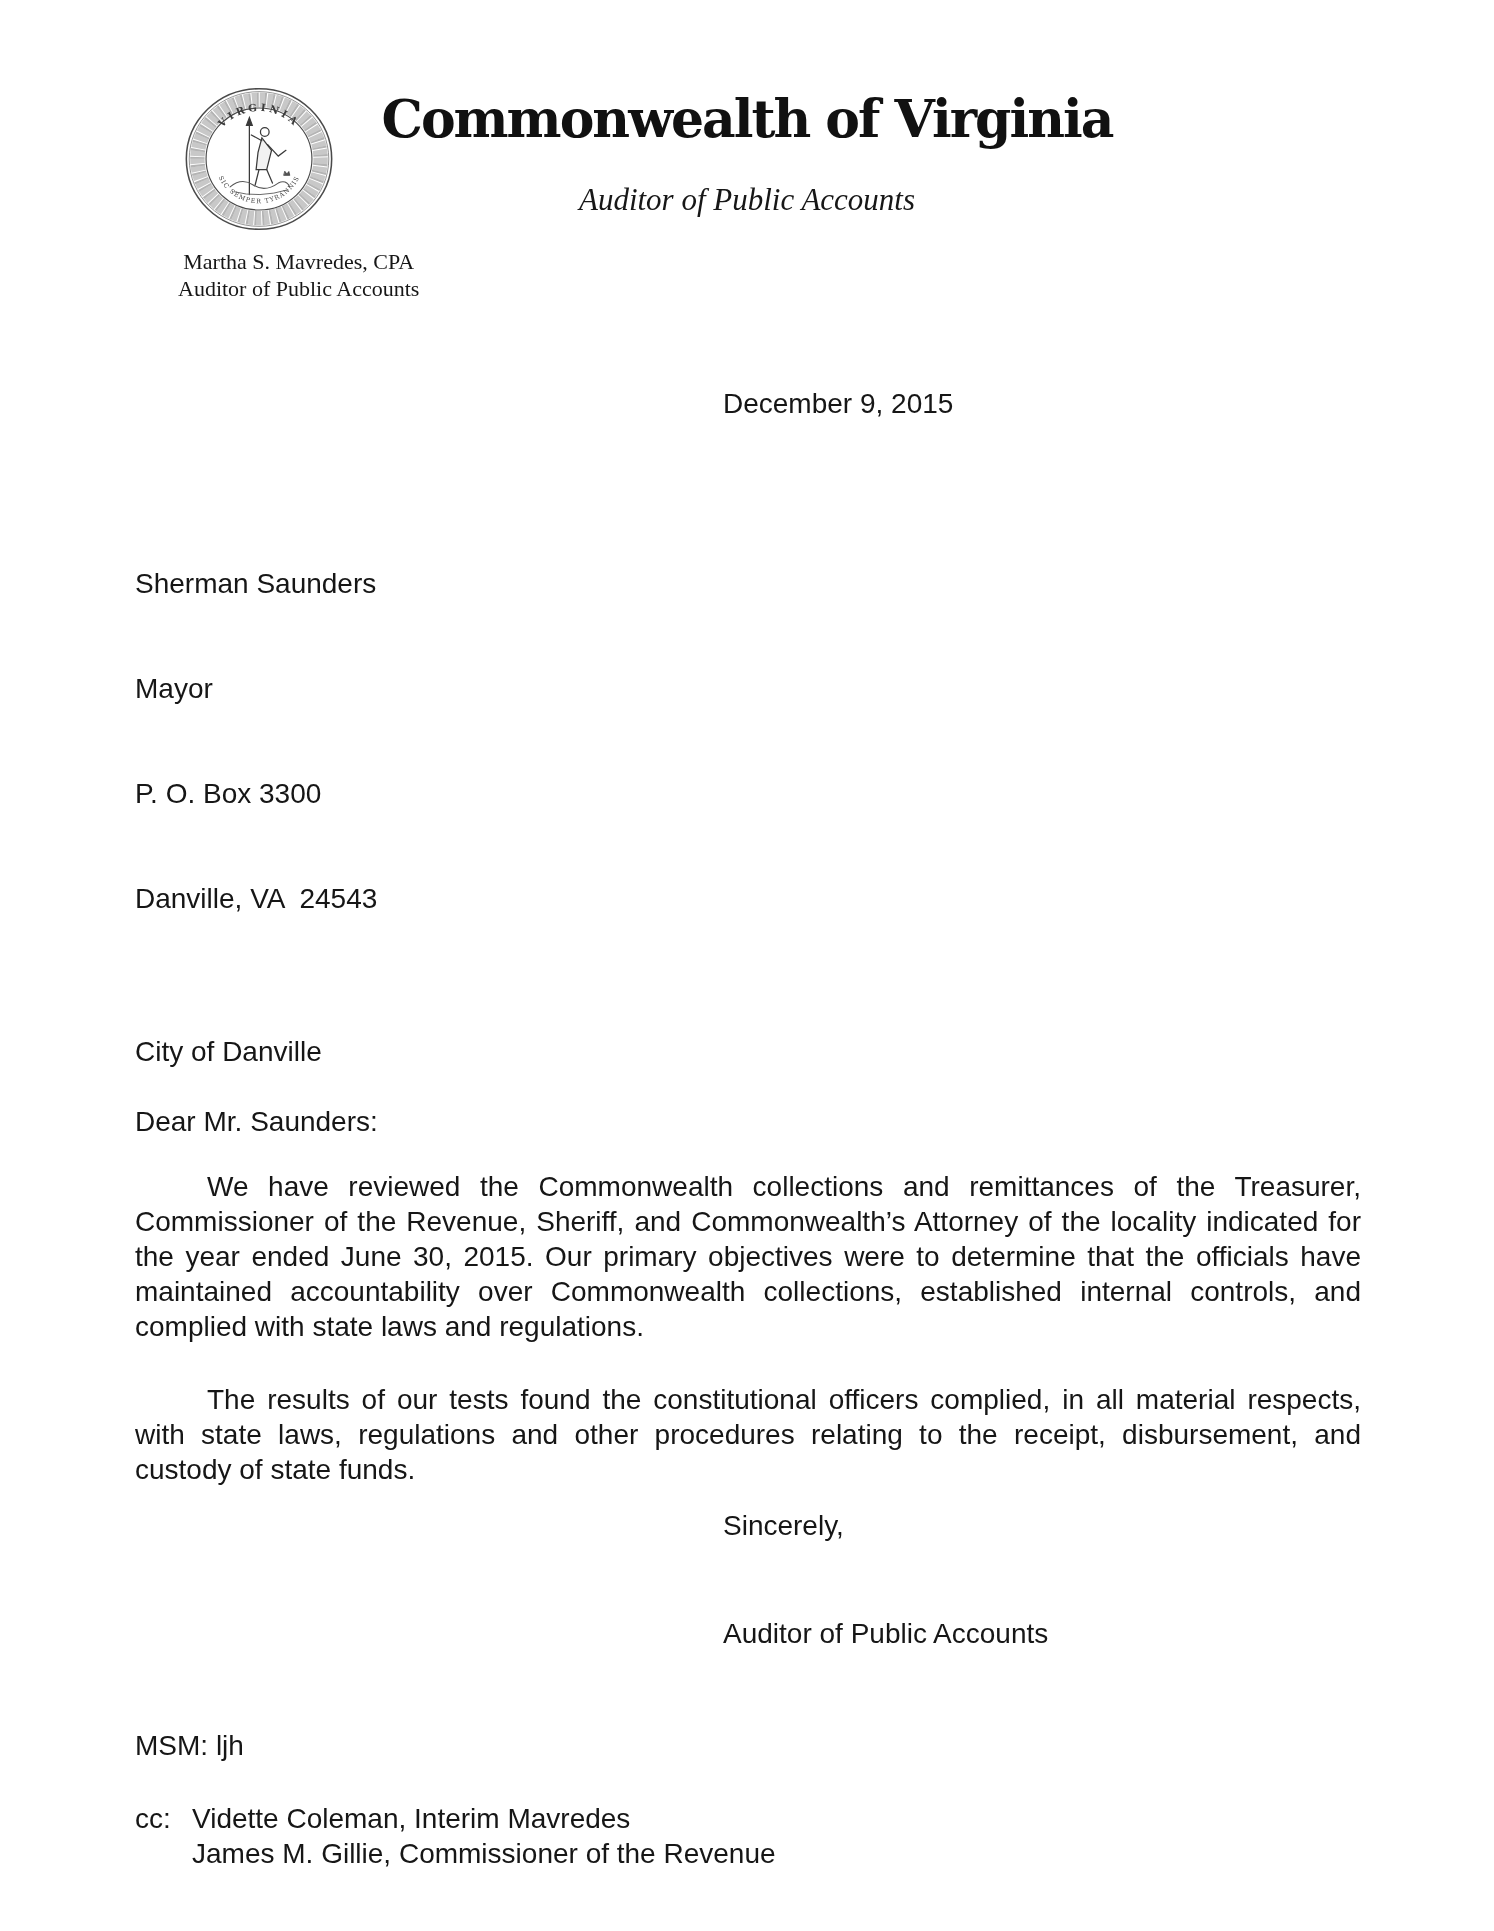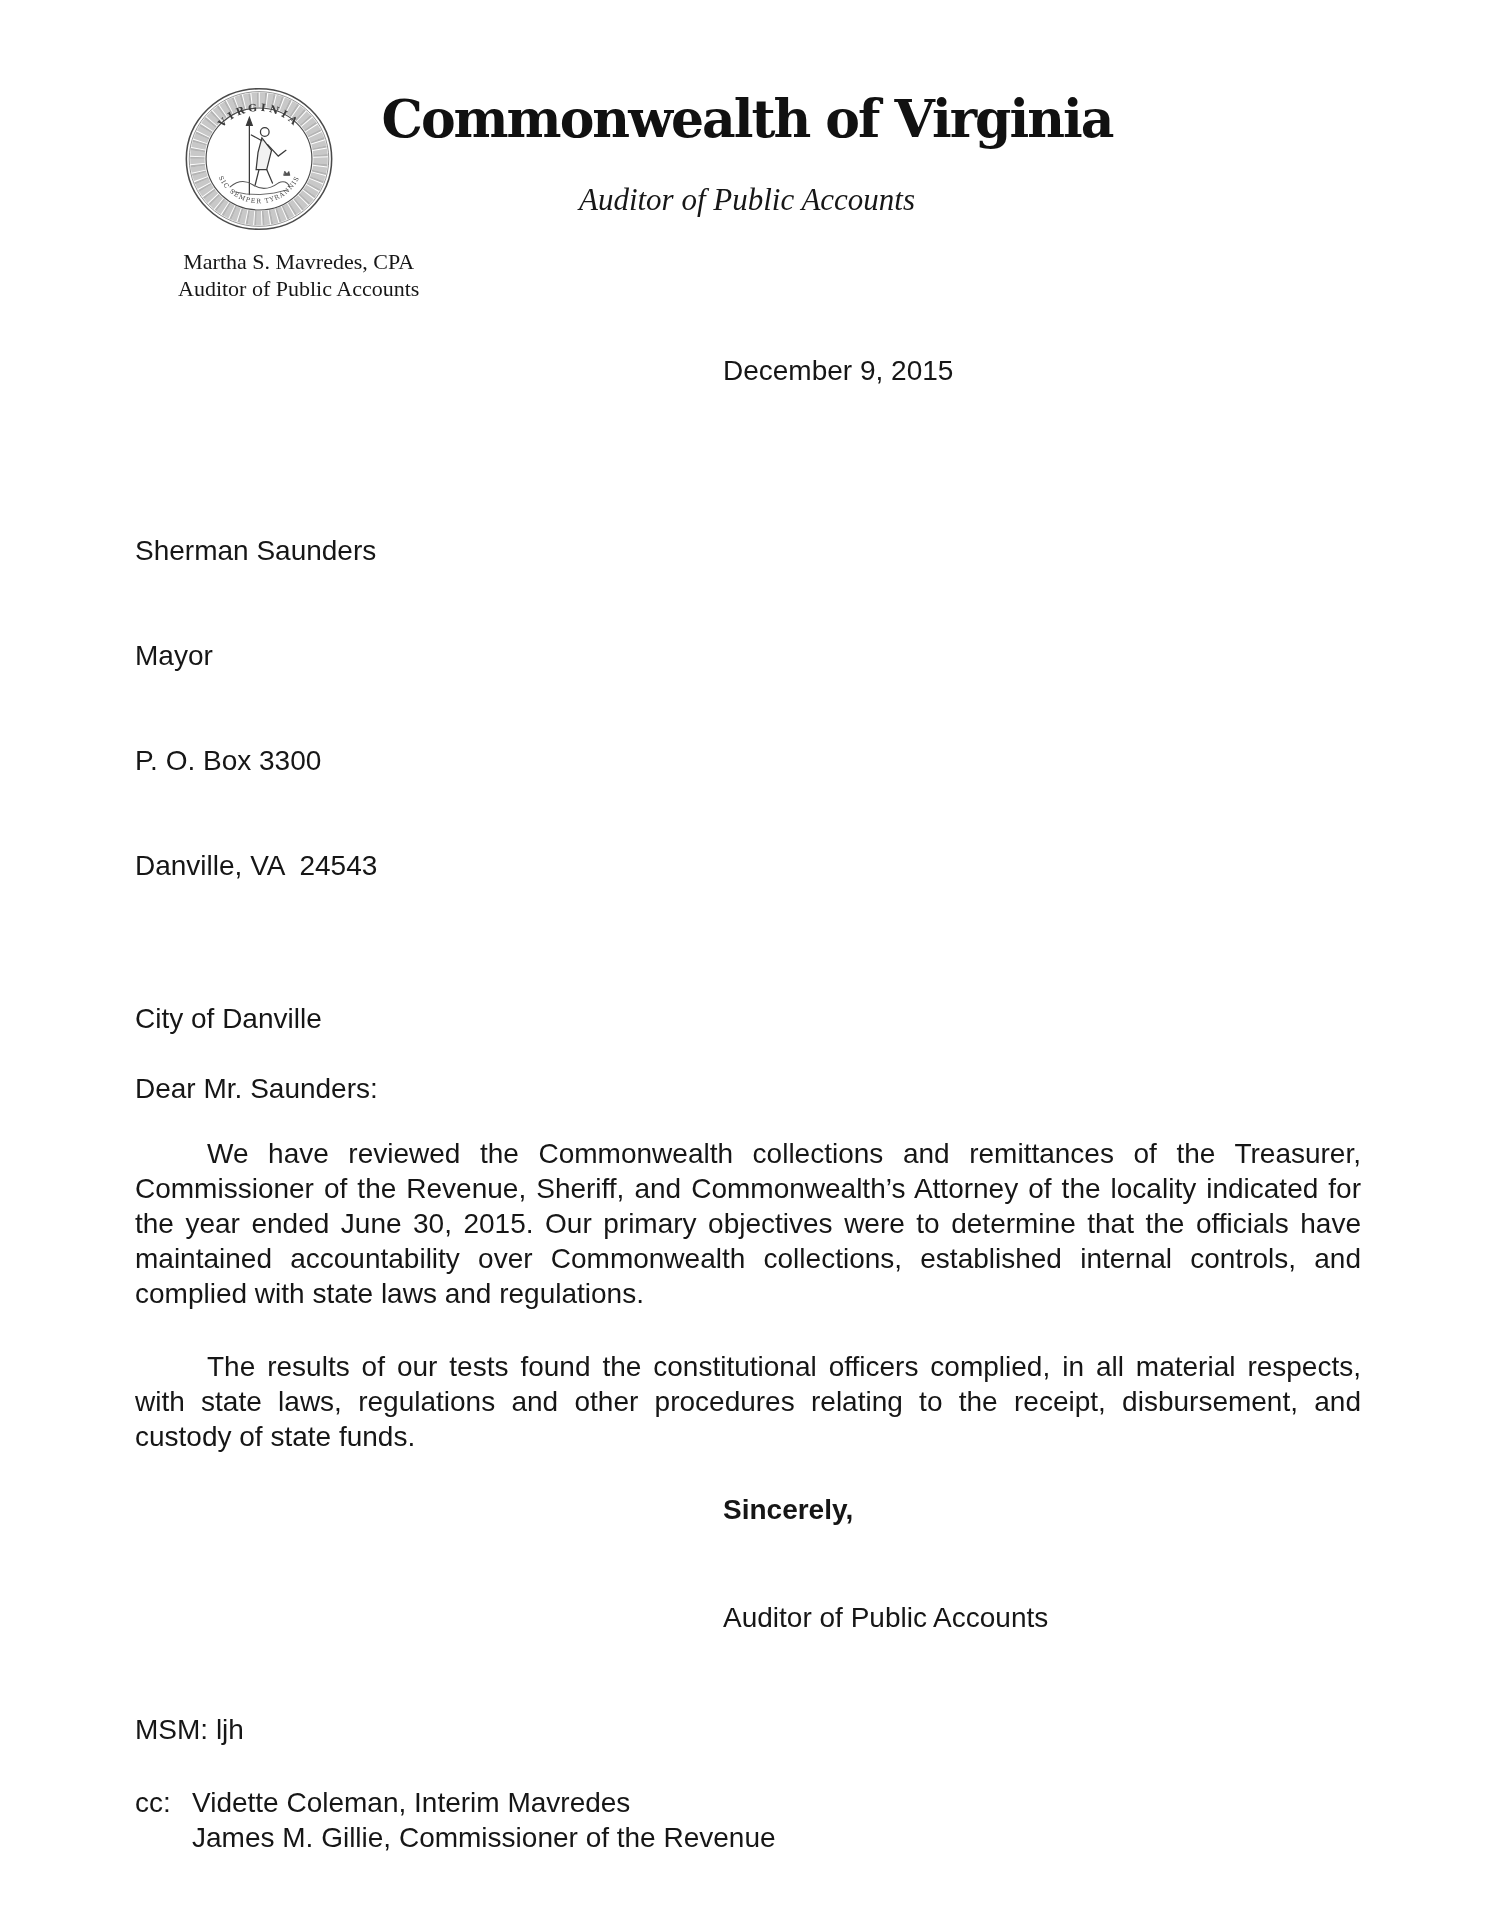--- a/index.html
+++ b/index.html
@@ -47,28 +47,28 @@
   .contact-right { right: 177px; text-align: right; }
 
   
   .content {
     padding: 0 133px 0 135px;
     font-family: "Liberation Sans", sans-serif;
     font-size: 28px;
     line-height: 35px;
     color: #161616;
   }
-  .date-line   { margin-top: 53px; margin-left: 588px; }
+  .date-line   { margin-top: 86px; margin-left: 588px; }
   .recipient   { margin-top: 75px; white-space: pre-wrap; }
   .locality    { margin-top: 48px; }
   .salutation  { margin-top: 35px; }
   .body-para   { text-align: justify; text-indent: 72px; }
   .para-1      { margin-top: 30px; }
   .para-2      { margin-top: 38px; }
-  .closing     { margin-top: 38px; margin-left: 588px; font-weight: bold; }
+  .closing     { margin-top: 21px; margin-left: 588px; }
   .signer      { margin-top: 73px; margin-left: 588px; }
   .reference   { margin-top: 77px; }
   .cc-block    { margin-top: 38px; display: flex; }
   .cc-label    { width: 57px; flex: 0 0 57px; }
   .cc-list > div { white-space: pre-wrap; }
 
   
   .seal svg text { font-family: "DejaVu Serif", serif; fill: #3c3c3c; }
 </style>
 </head>

